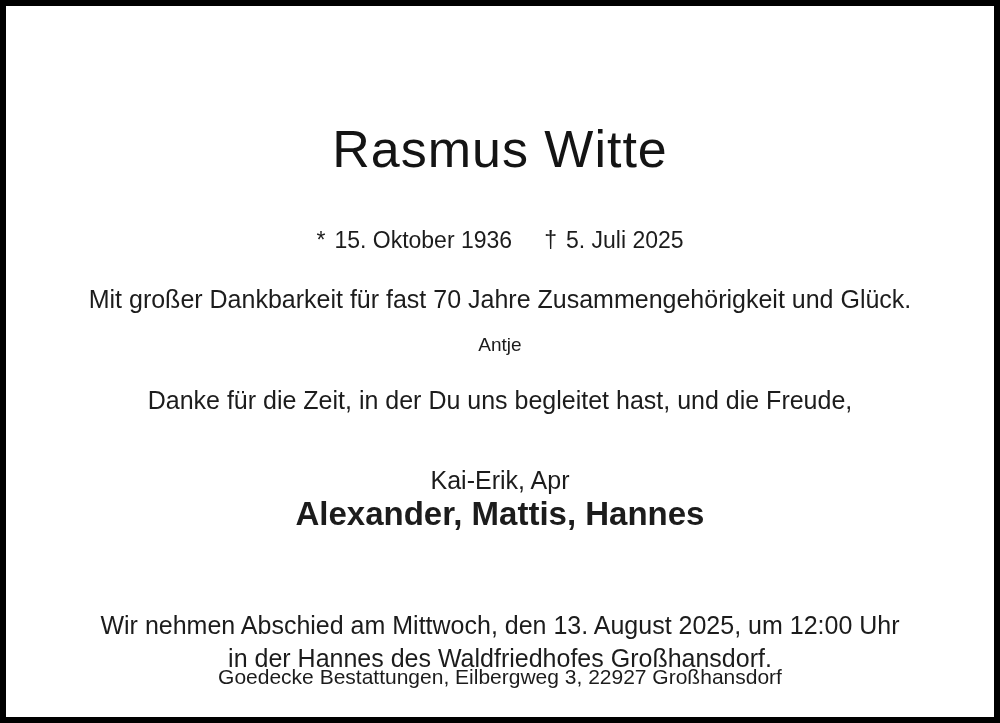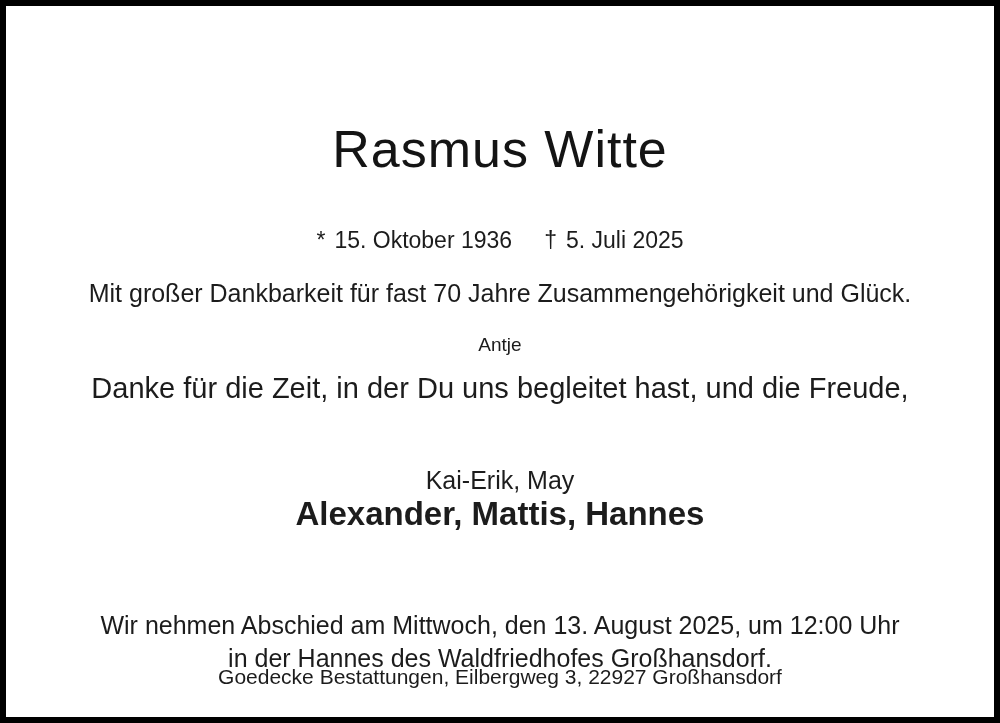--- a/index.html
+++ b/index.html
@@ -26,32 +26,32 @@
   }
   .dates {
     top: 220px;
     font-size: 23px;
     line-height: 28px;
   }
   .dates .sym { display: inline-block; }
   .dates .date { display: inline-block; margin-left: 9px; }
   .dates .death-group { display: inline-block; margin-left: 32px; }
   .gratitude {
-    top: 272px;
+    top: 278px;
     font-size: 25px;
     line-height: 30px;
   }
   .spouse {
     top: 324px;
     font-size: 19px;
     line-height: 30px;
   }
   .thanks {
-    top: 365px;
-    font-size: 29px;
+    top: 377px;
+    font-size: 25px;
     line-height: 34px;
   }
   .family1 {
     top: 459px;
     font-size: 25px;
     line-height: 30px;
   }
   .family2 {
     top: 493px;
     font-size: 33px;
@@ -81,21 +81,21 @@
   </div>
 
   <p class="line gratitude">Mit großer Dankbarkeit für fast 70 Jahre Zusammengehörigkeit und Glück.</p>
 
   <p class="line spouse">Antje</p>
 
   <p class="line thanks">
     <span>Danke für die Zeit, in der Du uns begleitet hast, und die Freude,</span><br>
   </p>
 
-  <p class="line family1">Kai-Erik, May</p>
+  <p class="line family1">Kai-Erik, Apr</p>
 
   <p class="line family2">Alexander, Mattis, Hannes</p>
 
   <p class="line farewell">
     <span>Wir nehmen Abschied am Mittwoch, den 13. August 2025, um 12:00 Uhr</span><br>
     <span>in der Hannes des Waldfriedhofes Großhansdorf.</span>
   </p>
 
   <p class="line footer">Goedecke Bestattungen, Eilbergweg 3, 22927 Großhansdorf</p>
 

